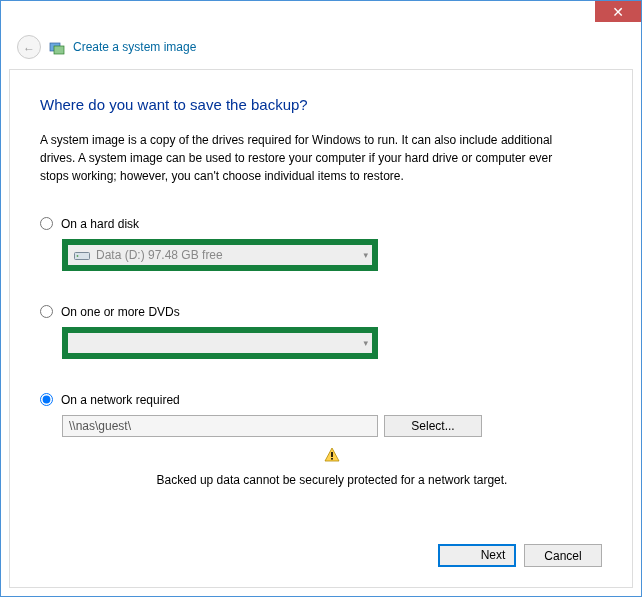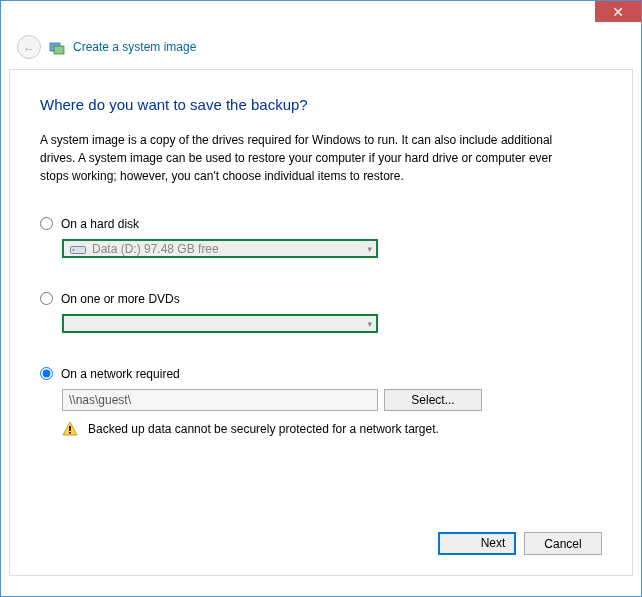--- a/index.html
+++ b/index.html
@@ -4,38 +4,38 @@
 <style>
   * { box-sizing: border-box; margin: 0; padding: 0; }
   body { font-family: "Segoe UI", Tahoma, sans-serif; font-size: 12px; background: #fff; width: 642px; height: 597px; overflow: hidden; }
   .window { width: 642px; height: 597px; border: 1px solid #4a92d8; position: relative; background: #fff; display: flex; flex-direction: column; }
   .titlebar { height: 28px; background: #fff; position: relative; }
   .close-btn { position: absolute; right: 0; top: 0; width: 46px; height: 21px; background: #c75050; color: #fff; display: flex; align-items: center; justify-content: center; cursor: pointer; font-size: 14px; line-height: 1; }
   .header { display: flex; align-items: center; gap: 8px; padding: 6px 16px 10px 16px; }
   .back-btn { width: 24px; height: 24px; border: 1px solid #ccc; border-radius: 50%; display: flex; align-items: center; justify-content: center; color: #999; background: #f5f5f5; cursor: default; font-size: 12px; }
   .app-icon { width: 16px; height: 16px; display: flex; align-items: center; justify-content: center; font-size: 13px; }
   .header-title { font-size: 12px; color: #0369a1; }
-  .content-frame { flex: 1; margin: 0 8px 20px 8px; border: 1px solid #ddd; background: #fff; padding: 26px 30px 20px 30px; display: flex; flex-direction: column; }
+  .content-frame { flex: 1; margin: 0 8px 8px 8px; border: 1px solid #ddd; background: #fff; padding: 26px 30px 20px 30px; display: flex; flex-direction: column; }
   .main-heading { color: #003399; font-size: 15px; font-weight: 400; margin-bottom: 18px; }
   .description { font-size: 12px; color: #000; line-height: 1.5; margin-bottom: 32px; max-width: 540px; }
   .option-group { margin-bottom: 34px; }
   .option-group.last { margin-bottom: 10px; }
   .radio-row { display: flex; align-items: flex-start; gap: 8px; margin-bottom: 8px; }
   .radio-row input[type=radio] { width: 13px; height: 13px; }
   .radio-label { font-size: 12px; color: #000; }
-  .combo { display: flex; align-items: center; width: 316px; height: 19px; border: 2px solid #15803d; background: #eeeeee; margin-left: 22px; padding: 0 4px 0 6px; position: relative; color: #555; }
+  .combo { display: flex; align-items: center; width: 316px; height: 32px; border: 6px solid #15803d; background: #eeeeee; margin-left: 22px; padding: 0 4px 0 6px; position: relative; color: #555; }
   .combo.disabled { background: #eeeeee; color: #888; }
   .combo .drive-icon { width: 16px; height: 12px; margin-right: 6px; display: flex; align-items: center; }
   .combo .drive-icon svg { width: 16px; height: 12px; }
   .combo-text { flex: 1; font-size: 12px; }
   .combo-arrow { color: #888; font-size: 9px; margin-left: 4px; }
   .net-row { display: flex; align-items: flex-end; gap: 6px; margin-left: 22px; }
   .net-input { width: 316px; height: 22px; border: 1px solid #adadad; background: #f5f5f5; padding: 0 6px; font-size: 12px; color: #555; display: flex; align-items: center; }
   .select-btn { width: 98px; height: 22px; border: 1px solid #adadad; background: #eeeeee; font-size: 12px; cursor: pointer; }
-  .warn-row { display: flex; align-items: center; gap: 10px; margin-left: 22px; margin-top: 10px; }
+  .warn-row { display: flex; align-items: center; gap: 10px; margin-left: 22px; margin-top: 10px; flex-direction: column; }
   .warn-icon { width: 16px; height: 16px; display: flex; align-items: center; justify-content: center; }
   .warn-text { font-size: 12px; color: #000; }
   .footer { margin-top: auto; display: flex; justify-content: flex-end; gap: 8px; padding-top: 16px; }
   .footer button { width: 78px; height: 23px; border: 1px solid #adadad; background: #eeeeee; font-size: 12px; cursor: pointer; }
   .footer button.primary { border: 2px solid #0078d7; background: #eeeeee; line-height: 19px; padding-left: 32px; }
 </style>
 </head>
 <body>
 
 <div class="window">

